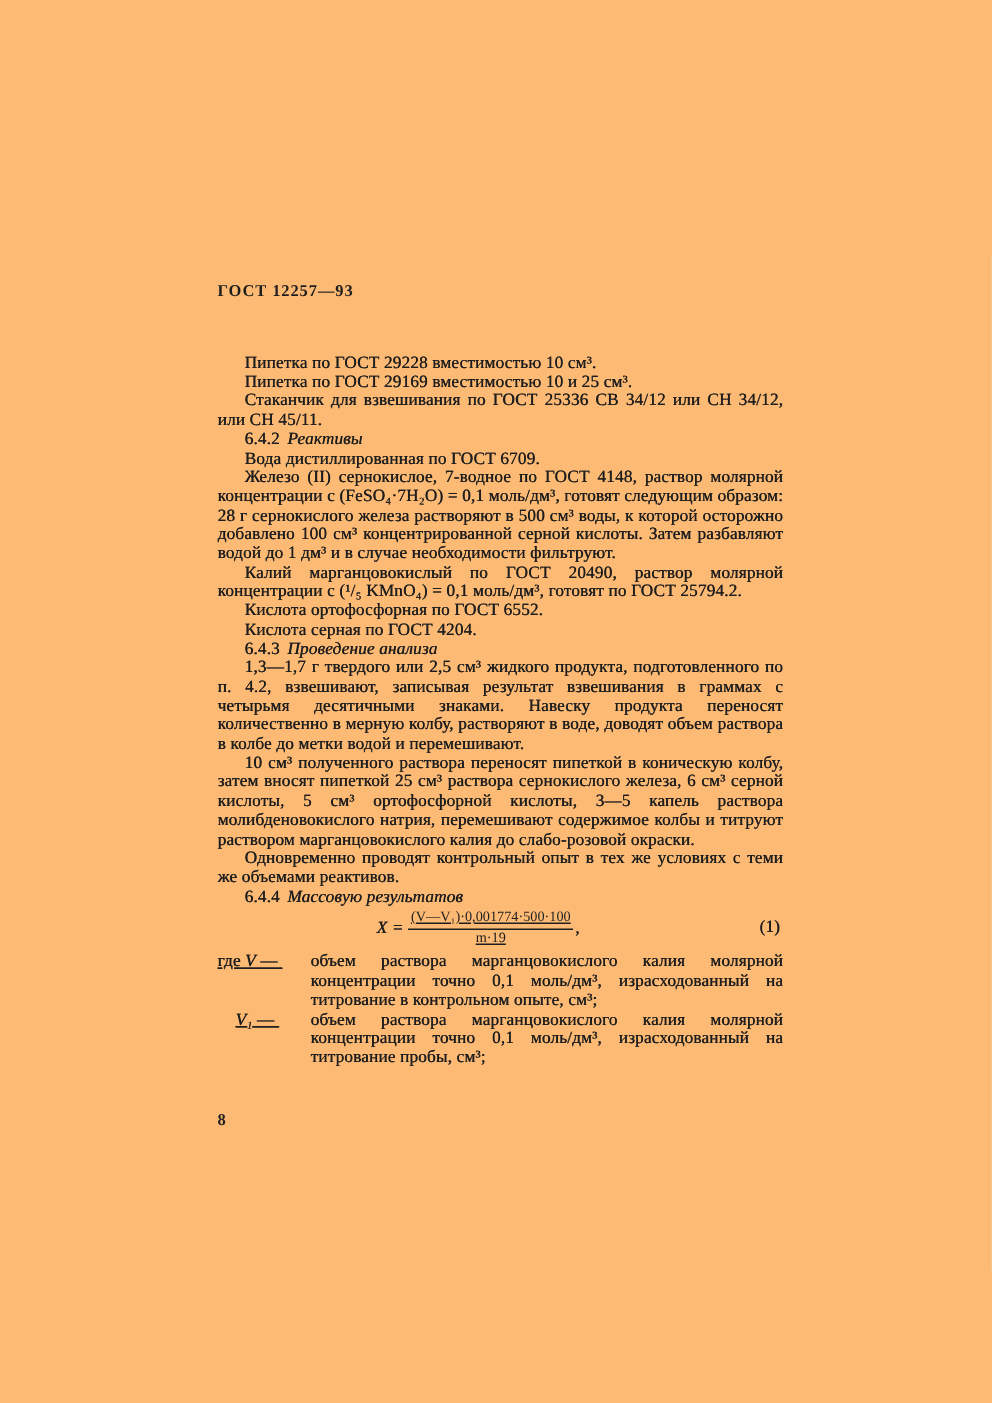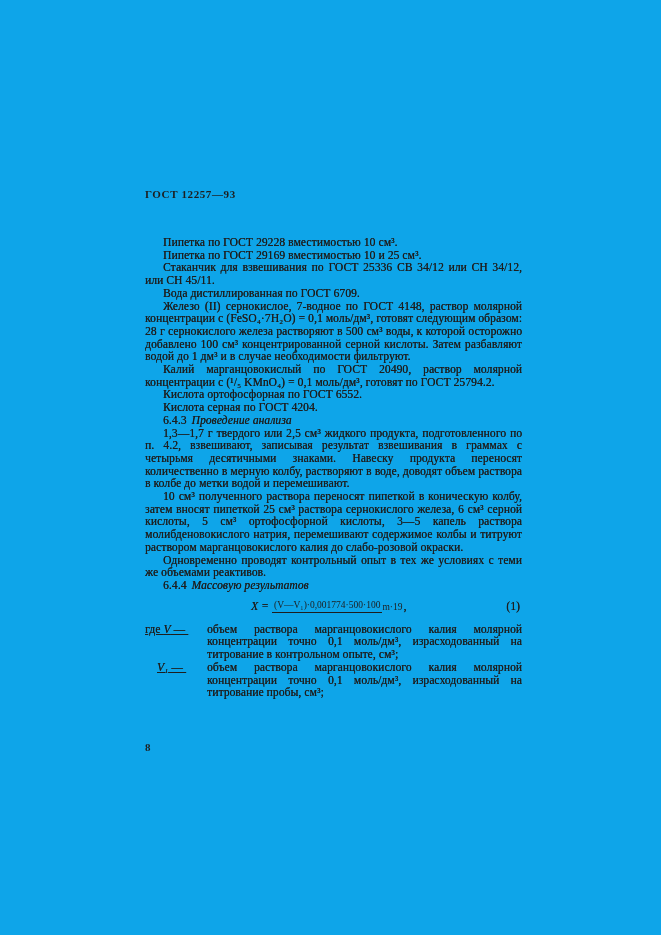--- a/index.html
+++ b/index.html
@@ -1,21 +1,21 @@
 <!DOCTYPE html>
 <html><head>
 <meta charset="utf-8">
 <style>
   html, body { margin: 0; padding: 0; }
   body { background: #e8e8e8; }
   .page {
     position: relative;
     width: 661px;
     height: 935px;
-    background: #0ea5e9;
+    background: #fdba74;
     font-family: "Liberation Serif", "DejaVu Serif", serif;
     color: #1e1e1e;
     overflow: hidden;
   }
   .doc-header {
     position: absolute;
     left: 145px;
     top: 188px;
     font-size: 11px;
     font-weight: bold;
@@ -43,26 +43,27 @@
     display: flex;
     align-items: center;
     padding-left: 106px;
     margin: 2px 0 3px 0;
     text-indent: 0;
     min-height: 26px;
   }
   .f-lhs { font-style: italic; margin-right: 3px; }
   .frac {
     display: inline-flex;
-    flex-direction: row;
+    flex-direction: column;
     align-items: center;
     font-size: 9.5px;
     line-height: 11px;
     letter-spacing: 0;
     text-shadow: none;
+    text-decoration: underline;
   }
   .frac .num { border-bottom: 1px solid #1e1e1e; padding: 0 2px 1px 2px; }
   .frac .den { padding-top: 1px; }
   .f-trailing { margin-left: 1px; }
   .f-label { position: absolute; right: 2px; top: 6px; }
   
   .def-row { display: flex; }
   .def-label { flex: 0 0 62px; white-space: pre; text-decoration: underline; }
   .def-label .sym { font-style: italic; }
   .def-row.second .def-label { padding-left: 12px; flex-basis: 50px; }
@@ -81,20 +82,21 @@
 <div class="page">
 
   <div class="doc-header">ГОСТ 12257—93</div>
 
   <div class="content">
 
     <p>Пипетка по ГОСТ 29228 вместимостью 10 см³.</p>
     <p>Пипетка по ГОСТ 29169 вместимостью 10 и 25 см³.</p>
     <p>Стаканчик для взвешивания по ГОСТ 25336 СВ 34/12 или СН 34/12, или СН 45/11.</p>
 
+    <p class="section"><span class="sec-num">6.4.2</span><span class="sec-title">Реактивы</span></p>
 
     <p>Вода дистиллированная по ГОСТ 6709.</p>
     <p>Железо (II) сернокислое, 7-водное по ГОСТ 4148, раствор молярной концентрации с (FeSO₄·7H₂O) = 0,1 моль/дм³, готовят следующим образом: 28 г сернокислого железа растворяют в 500 см³ воды, к которой осторожно добавлено 100 см³ концентрированной серной кислоты. Затем разбавляют водой до 1 дм³ и в случае необходимости фильтруют.</p>
     <p>Калий марганцовокислый по ГОСТ 20490, раствор молярной концентрации с (¹/₅ KMnO₄) = 0,1 моль/дм³, готовят по ГОСТ 25794.2.</p>
     <p>Кислота ортофосфорная по ГОСТ 6552.</p>
     <p>Кислота серная по ГОСТ 4204.</p>
 
     <p class="section"><span class="sec-num">6.4.3</span><span class="sec-title">Проведение анализа</span></p>
 
     <p>1,3—1,7 г твердого или 2,5 см³ жидкого продукта, подготовленного по п. 4.2, взвешивают, записывая результат взвешивания в граммах с четырьмя десятичными знаками. Навеску продукта переносят количественно в мерную колбу, растворяют в воде, доводят объем раствора в колбе до метки водой и перемешивают.</p>

